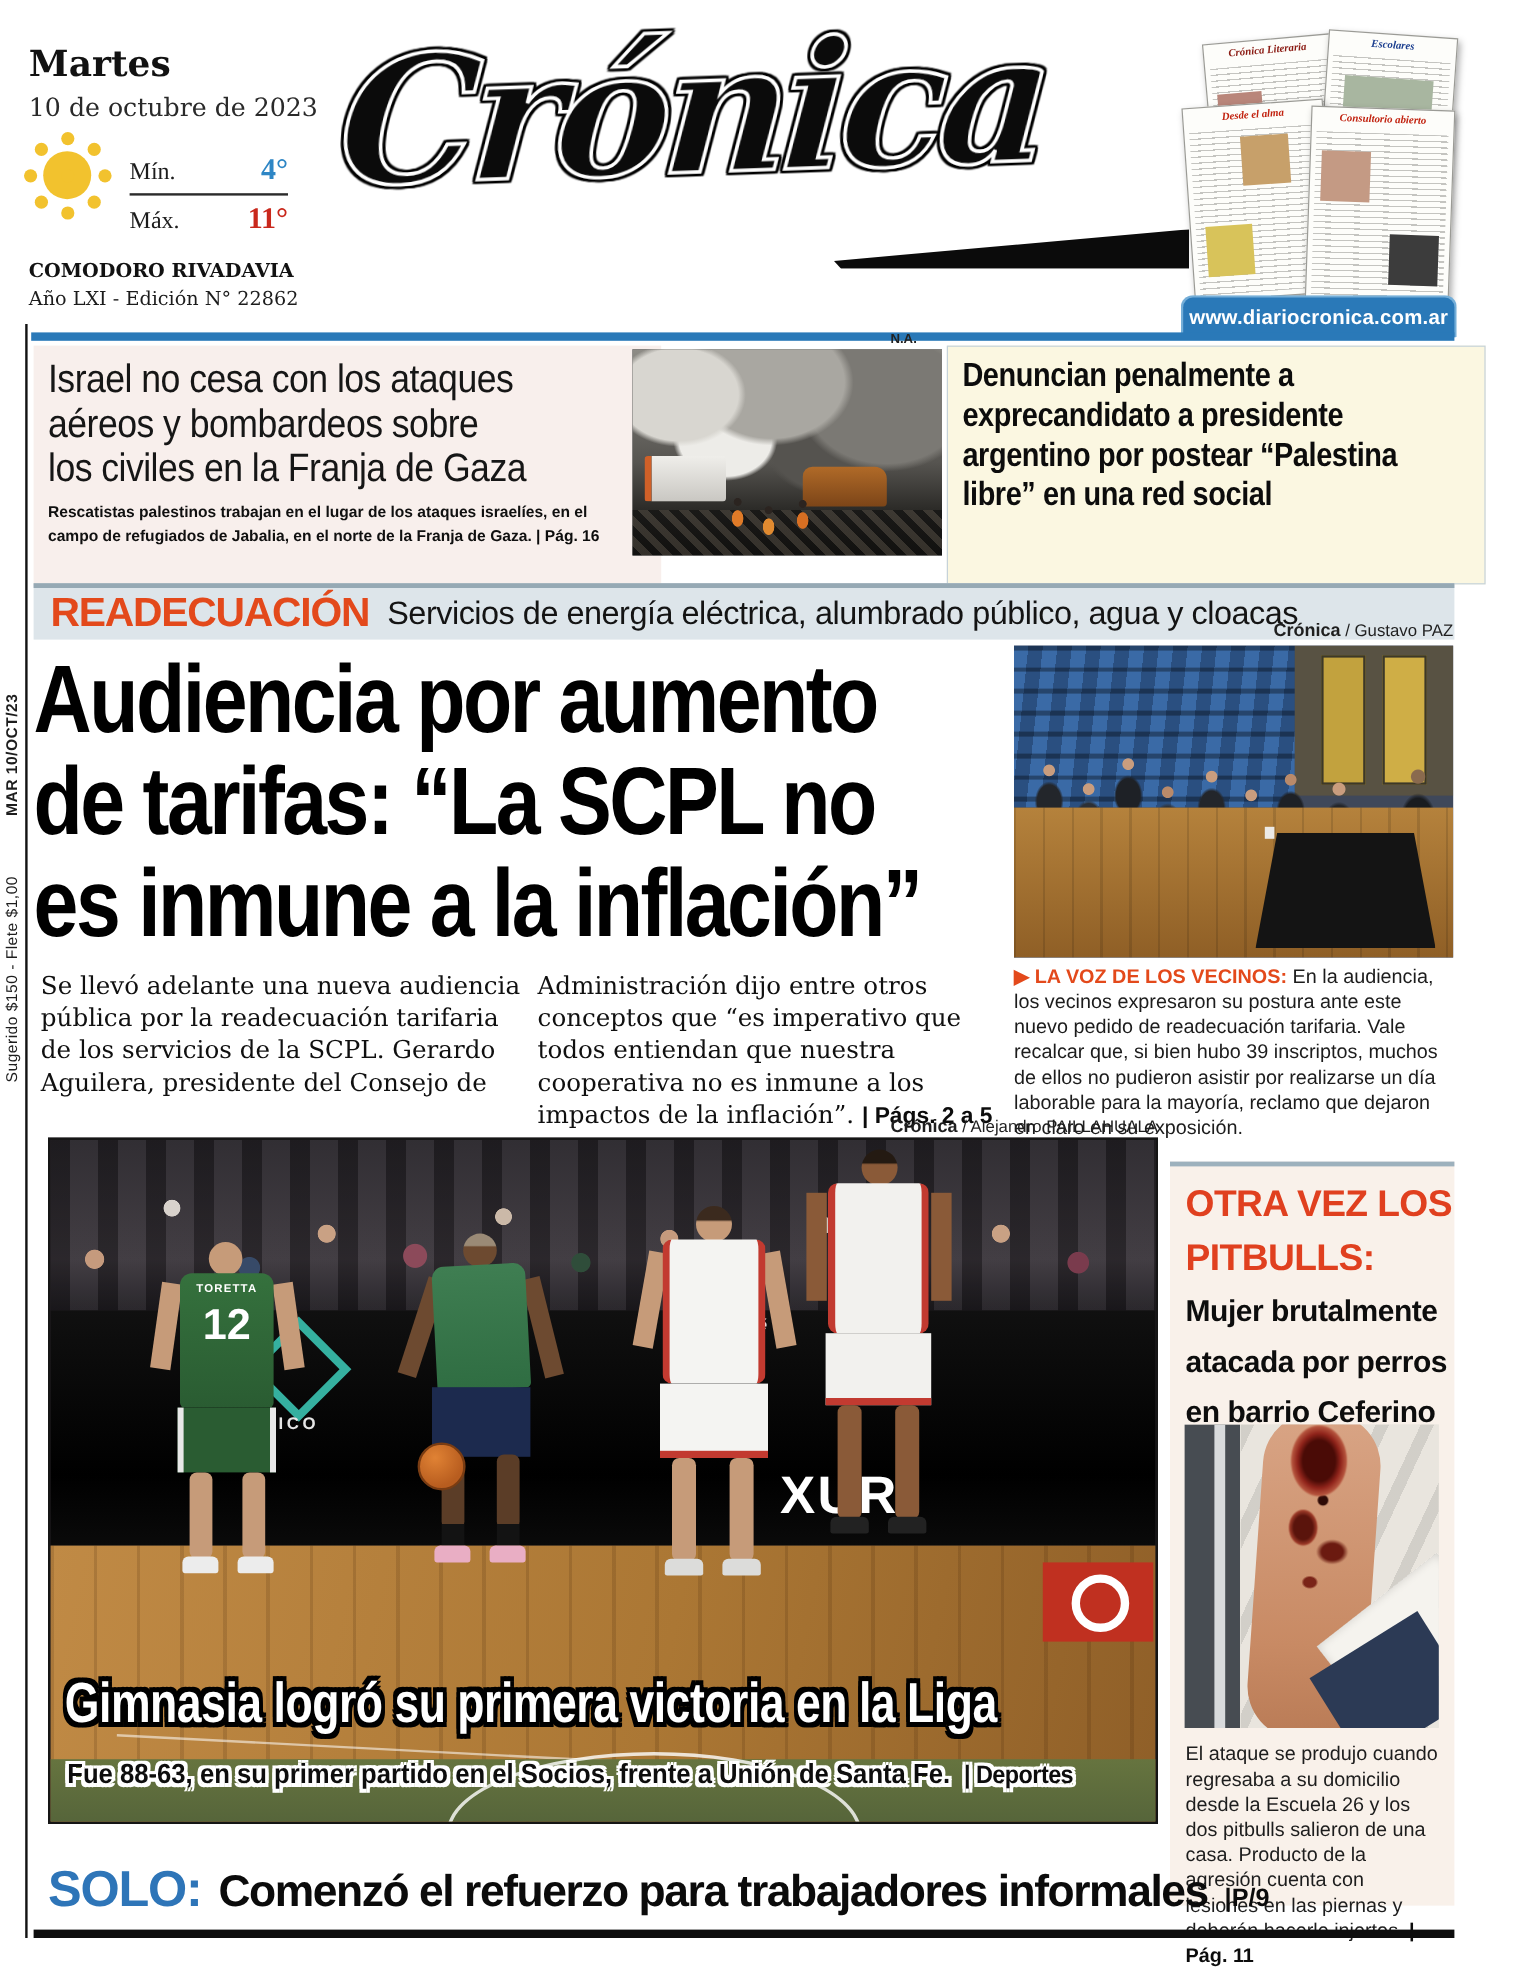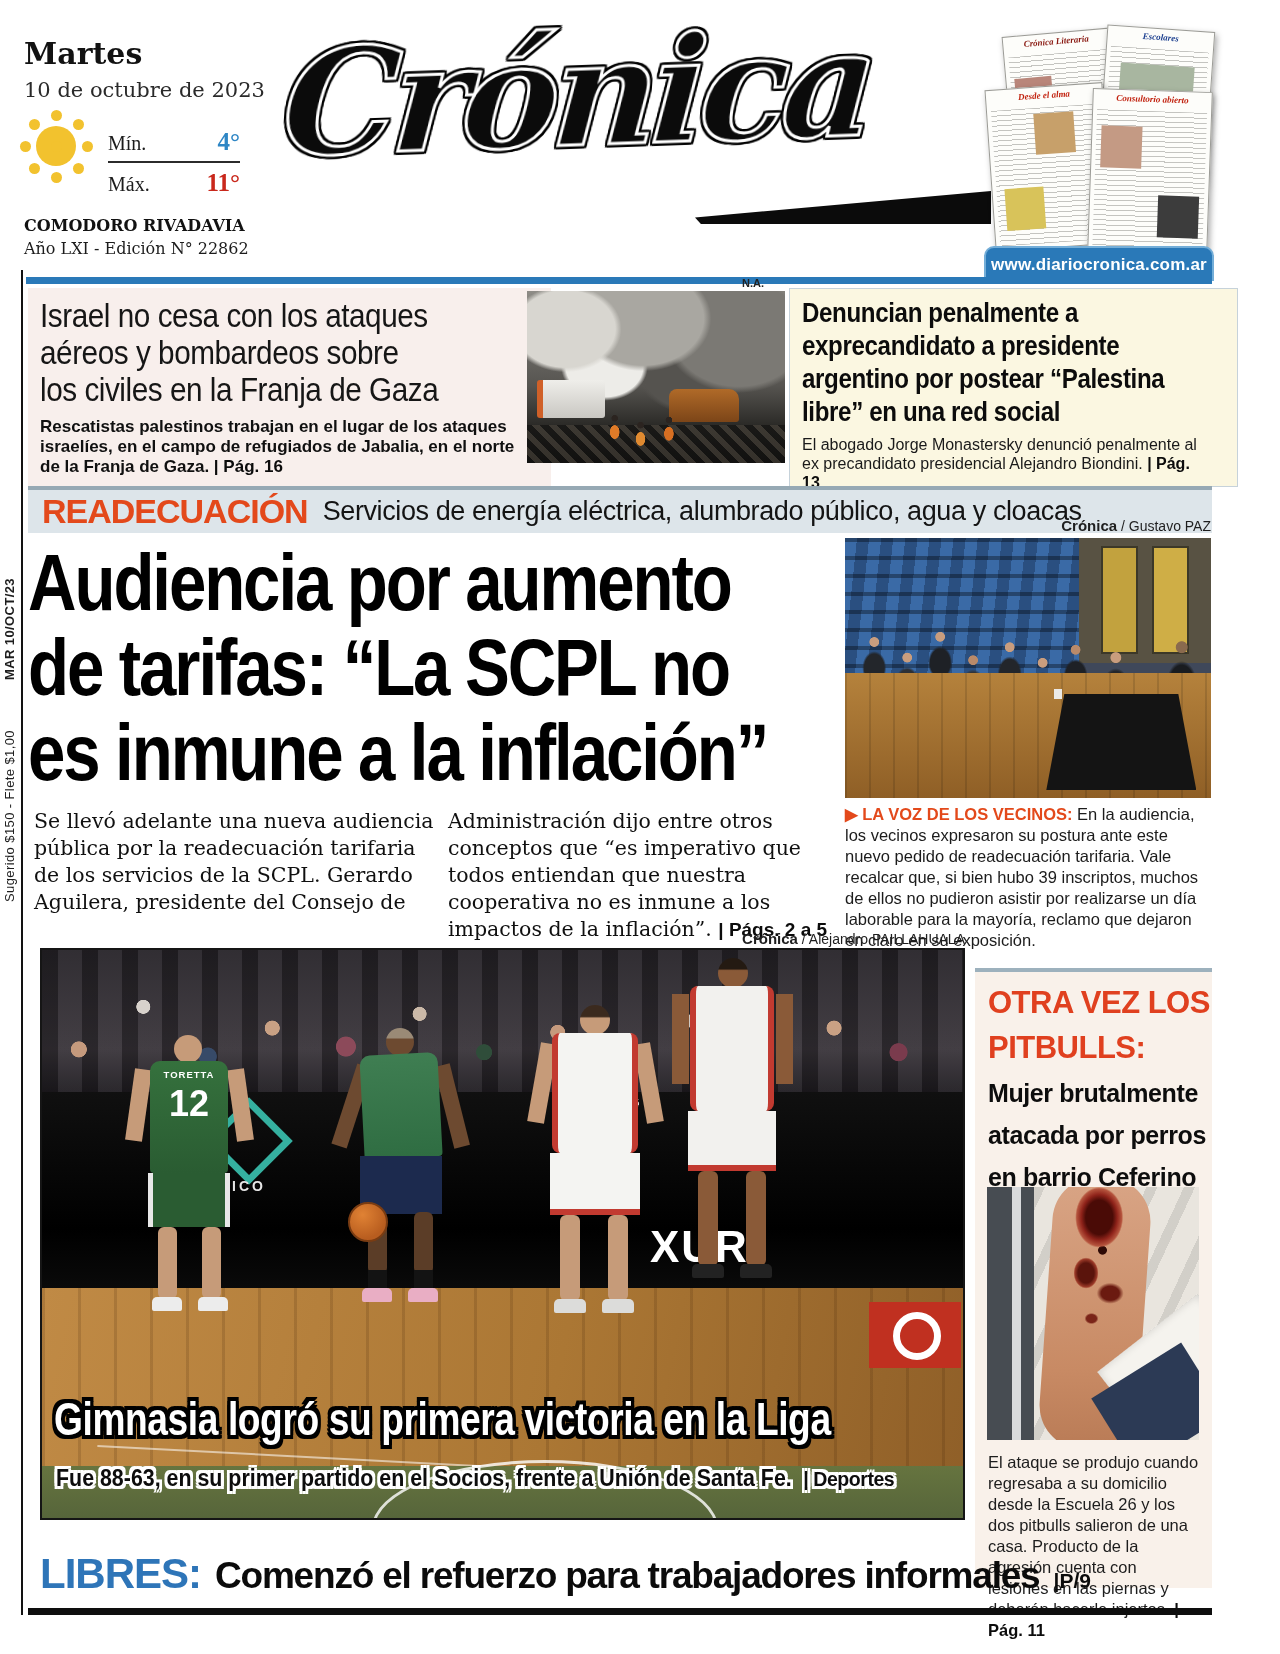--- a/index.html
+++ b/index.html
@@ -53,21 +53,21 @@
 
   .url-bar{left:984px;top:246px;width:226px;height:33px;background:#2a79b8;border:2px solid #74aed8;border-bottom:none;
     border-radius:10px 10px 0 0;display:flex;align-items:center;justify-content:center;
     color:#fff;font-weight:bold;font-size:17px;letter-spacing:.2px;}
   .blue-line{left:26px;top:277px;width:1186px;height:7px;background:#2a79b8;}
 
   
   .israel-box{left:28px;top:288px;width:499px;height:183px;background:#f8efec;padding:9px 12px;overflow:hidden;}
   .israel-h{display:block;white-space:nowrap;font-size:33px;font-weight:400;letter-spacing:-.5px;color:#161616;
     line-height:37px;transform:scaleX(.9);transform-origin:left top;}
-  .israel-deck{margin-top:9px;font-size:17px;font-weight:bold;line-height:20px;color:#101010;width:478px;}
+  .israel-deck{margin-top:9px;font-size:13px;font-weight:bold;line-height:20px;color:#101010;width:478px;}
   .credit-na{left:742px;top:277px;font-size:11px;font-weight:bold;color:#222;}
   .gaza-photo{left:527px;top:291px;width:258px;height:172px;overflow:hidden;background:#555;}
   .gz-smoke{position:absolute;inset:0;background:
     radial-gradient(90px 70px at 15% 22%,#d8d6d0 0 55%,transparent 62%),
     radial-gradient(110px 85px at 45% 16%,#a9a7a1 0 55%,transparent 62%),
     radial-gradient(120px 95px at 82% 25%,#7b7974 0 55%,transparent 62%),
     radial-gradient(70px 55px at 30% 44%,#edece8 0 55%,transparent 62%),
     radial-gradient(90px 70px at 64% 46%,#55534f 0 55%,transparent 62%),
     linear-gradient(180deg,#8e8c86 0%,#565450 55%,#2b2a27 78%,#1d1c1a 100%);}
   .gz-truck{position:absolute;left:4%;top:52%;width:24%;height:22%;background:linear-gradient(#efeeea,#c9c7c2);border-left:6px solid #d06028;border-radius:3px;}
@@ -342,24 +342,20 @@
     <div class="gz-car"></div>
     <div class="gz-rubble"></div>
     <div class="gz-rescuers"></div>
   </div>
 
   <div class="abs denuncian-box">
     <span class="denuncian-h">Denuncian penalmente a</span>
     <span class="denuncian-h">exprecandidato a presidente</span>
     <span class="denuncian-h">argentino por postear “Palestina</span>
     <span class="denuncian-h">libre” en una red social</span>
-    <p class="denuncian-deck" style="margin:7px 0 0 0;">
-      <span>El abogado Jorge Monastersky denunció penalmente al ex precandidato presidencial Alejandro Biondini.</span>
-      <span class="pageref">| Pág. 13</span>
-    </p>
   </div>
 
   <div class="abs kicker">
     <span class="kicker-tag">READECUACIÓN</span>
     <span class="kicker-text">Servicios de energía eléctrica, alumbrado público, agua y cloacas</span>
   </div>
 
   <div class="abs main-hl">
     <span>Audiencia por aumento</span>
     <span>de tarifas: “La SCPL no</span>
@@ -485,19 +481,19 @@
       <div class="ap-gauze"></div>
       <div class="ap-fabric"></div>
     </div>
     <p class="pit-body" style="margin:0;">
       <span>El ataque se produjo cuando regresaba a su domicilio desde la Escuela 26 y los dos pitbulls salieron de una casa. Producto de la agresión cuenta con lesiones en las piernas y deberán hacerle injertos. </span>
       <span class="pageref">| Pág. 11</span>
     </p>
   </div>
 
   <div class="abs bottom-strip">
-    <span class="bt-tag">LIBRES:</span>
+    <span class="bt-tag">SOLO:</span>
     <span class="bt-text">Comenzó el refuerzo para trabajadores informales</span>
     <span class="bt-page">|P/9</span>
   </div>
   <div class="abs bottom-rule"></div>
 
 </div>
 
 </body></html>

